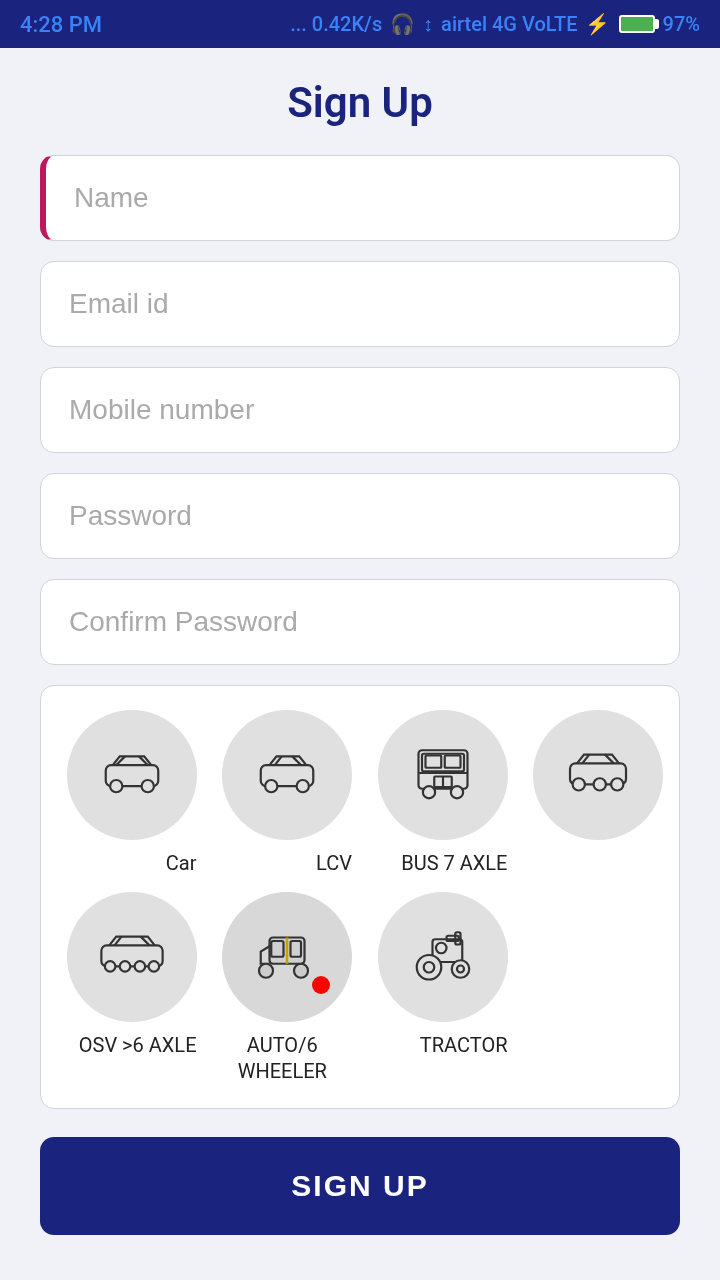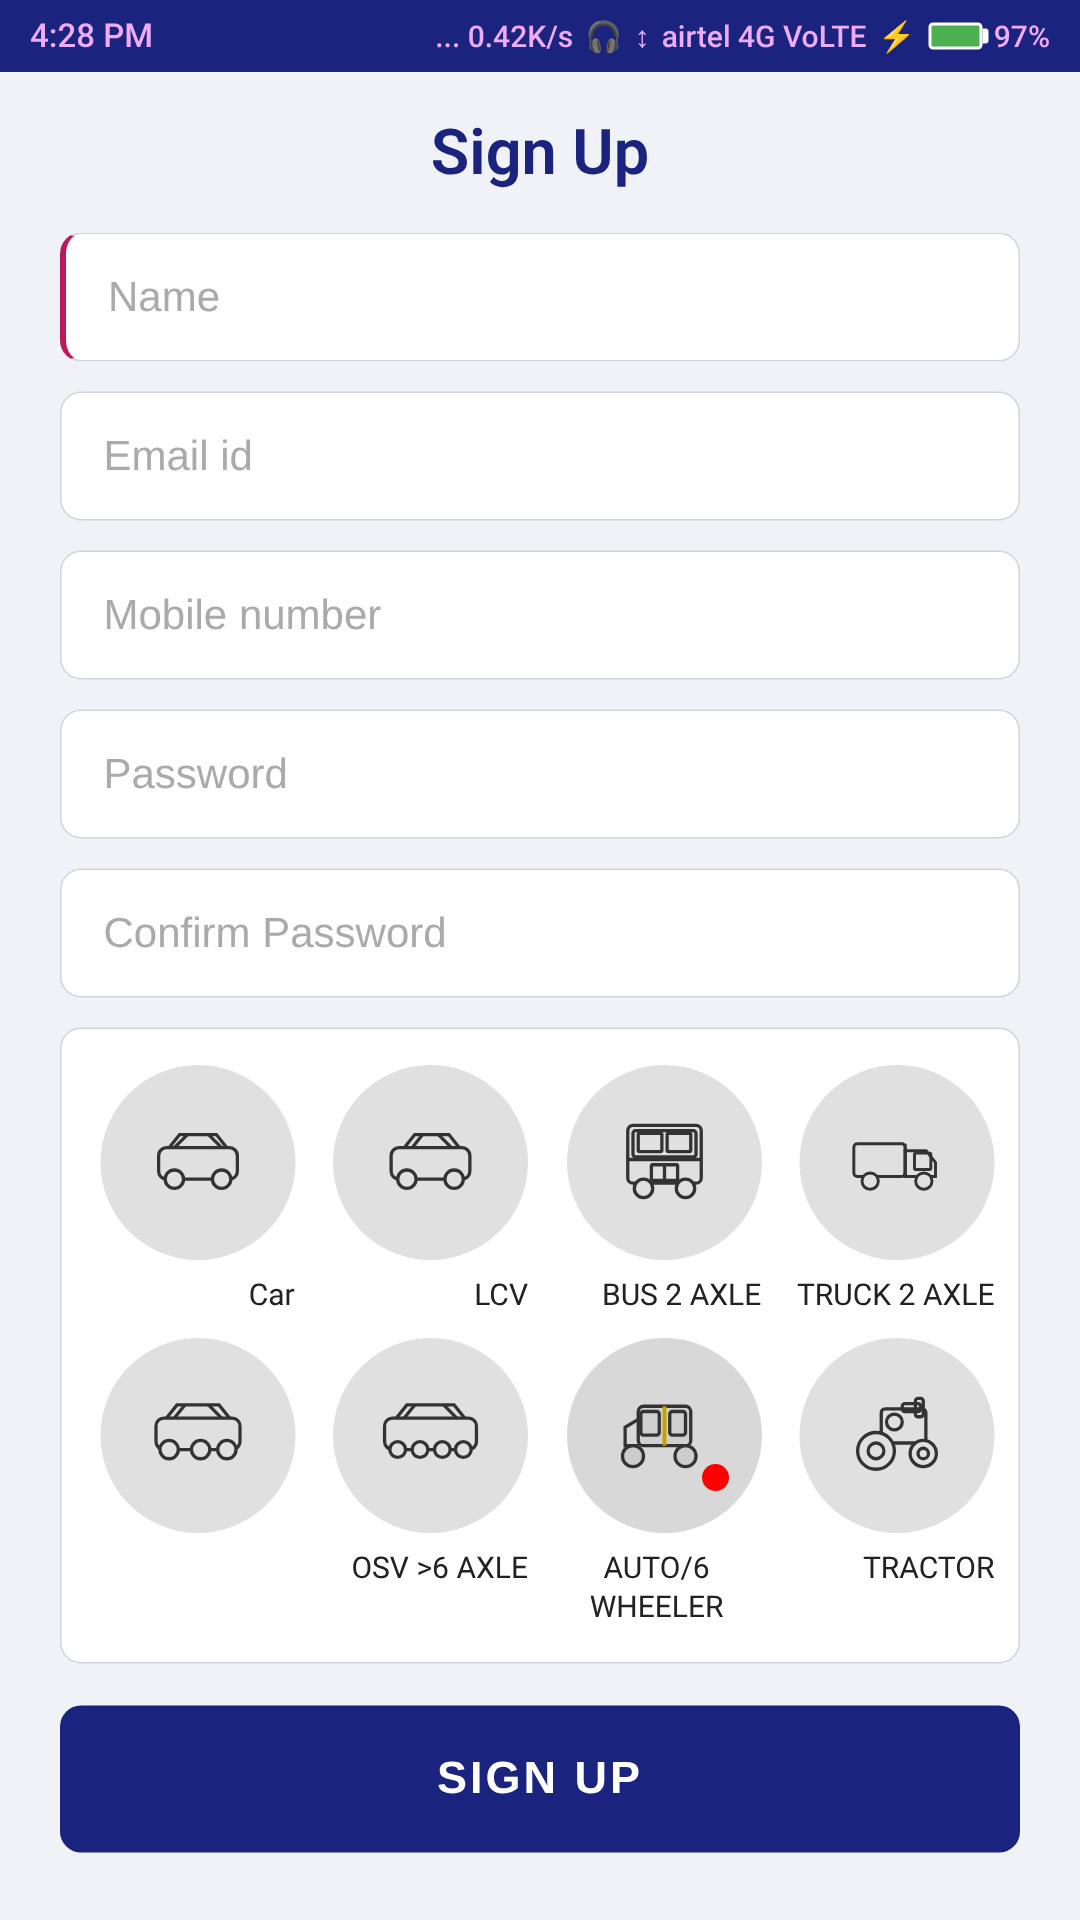--- a/index.html
+++ b/index.html
@@ -9,21 +9,21 @@
       width: 720px;
       min-height: 1280px;
       background: #f0f2f7;
       font-family: 'Roboto', Arial, sans-serif;
       position: relative;
     }
 
     
     .status-bar {
       background: #1a237e;
-      color: #f0abfc;
+      color: #3b82f6;
       height: 48px;
       display: flex;
       align-items: center;
       justify-content: space-between;
       padding: 0 20px;
       font-size: 22px;
       font-weight: 500;
     }
     .status-bar-left { display: flex; align-items: center; gap: 4px; }
     .status-bar-right { display: flex; align-items: center; gap: 8px; font-size: 20px; justify-content: space-between; }
@@ -70,21 +70,21 @@
       padding: 26px 28px;
       font-size: 28px;
       color: #333;
       margin-bottom: 20px;
       outline: none;
     }
     .input-field::placeholder {
       color: #aaa;
     }
     .input-field.focused {
-      border-left: 4px solid #be185d;
+      border-left: 6px solid #be185d;
     }
 
     
     .vehicle-section-label {
       font-size: 28px;
       color: #222;
       margin-bottom: 18px;
       font-weight: 400;
     }
 
@@ -249,38 +249,23 @@
               <rect x="20" y="10" width="18" height="14" rx="1"></rect>
               <rect x="42" y="10" width="18" height="14" rx="1"></rect>
               <line x1="12" y1="30" x2="68" y2="30"></line>
               <circle cx="24" cy="52" r="7" fill="#e0e0e0" stroke="#333"></circle>
               <circle cx="56" cy="52" r="7" fill="#e0e0e0" stroke="#333"></circle>
               <rect x="30" y="34" width="20" height="12" rx="1"></rect>
               <line x1="40" y1="34" x2="40" y2="46"></line>
             </svg>
           </span>
         </div>
-        <span class="vehicle-label">BUS 2 AXLE</span>
-      </div>
-
-      <div class="vehicle-item">
-        <div class="vehicle-circle">
-          <span class="vehicle-icon">
-            <svg viewBox="0 0 90 55" fill="none" stroke="#333" stroke-width="2.5">
-              <rect x="8" y="14" width="44" height="28" rx="3"></rect>
-              <path d="M52 20 L70 20 L78 30 L78 42 L52 42 Z"></path>
-              <line x1="52" y1="14" x2="52" y2="42"></line>
-              <circle cx="22" cy="46" r="7" fill="#e0e0e0" stroke="#333"></circle>
-              <circle cx="68" cy="46" r="7" fill="#e0e0e0" stroke="#333"></circle>
-              <rect x="60" y="22" width="14" height="14" rx="1"></rect>
-            </svg>
-          </span>
-        </div>
-        <span class="vehicle-label">TRUCK 2 AXLE</span>
-      </div>
+        <span class="vehicle-label">BUS 7 AXLE</span>
+      </div>
+
 
       <div class="vehicle-item">
         <div class="vehicle-circle">
           <span class="vehicle-icon">
             <svg viewBox="0 0 80 50" fill="none" stroke="#333" stroke-width="2.5">
               <rect x="8" y="14" width="64" height="24" rx="6"></rect>
               <path d="M16 14 L24 4 L56 4 L64 14"></path>
               <circle cx="18" cy="38" r="7" fill="#e0e0e0" stroke="#333"></circle>
               <circle cx="42" cy="38" r="7" fill="#e0e0e0" stroke="#333"></circle>
               <circle cx="62" cy="38" r="7" fill="#e0e0e0" stroke="#333"></circle>

